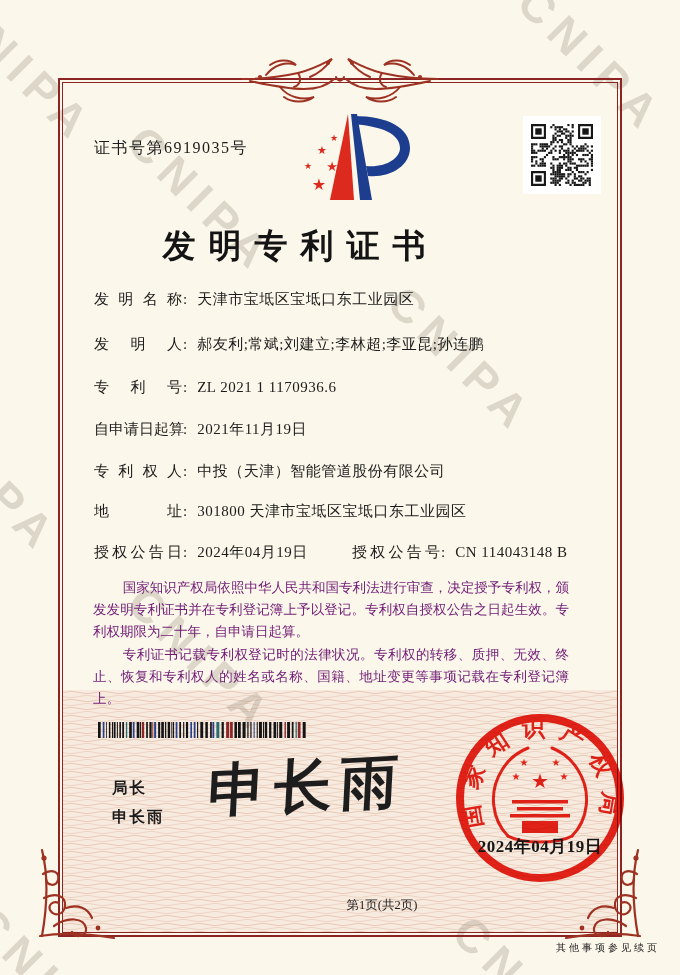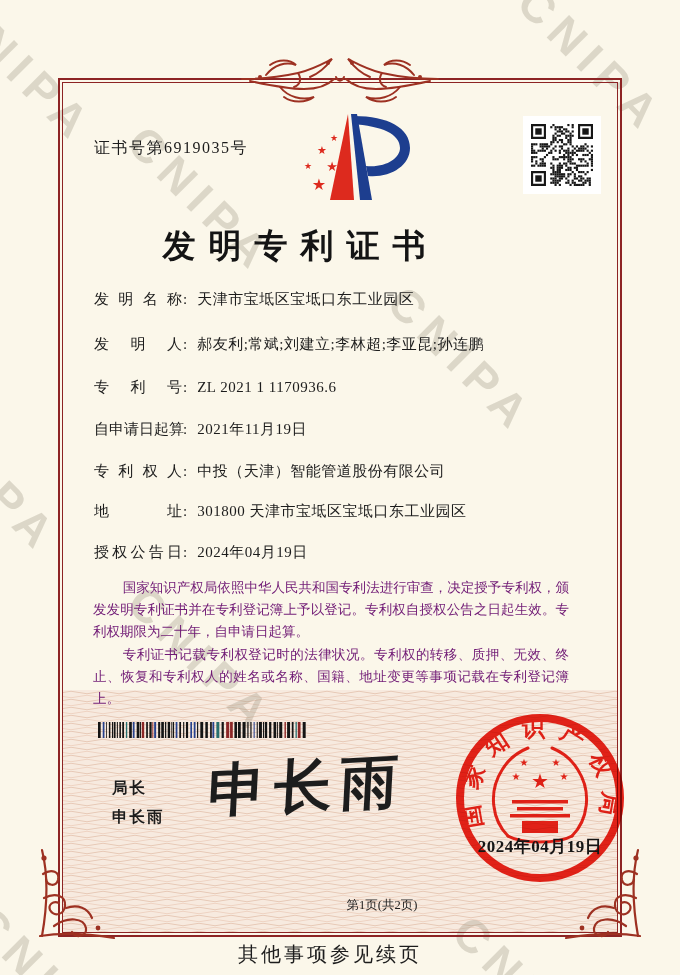--- a/index.html
+++ b/index.html
@@ -48,22 +48,22 @@
   .sig-script{position:absolute;left:208px;top:748px;font-size:58px;font-weight:600;z-index:5;
               letter-spacing:8px;color:#1d1d1d;transform:rotate(-3deg) skewX(-6deg);}
 
   .seal{position:absolute;left:450px;top:708px;width:180px;height:180px;z-index:6;
         mix-blend-mode:multiply;opacity:0.95;}
   .seal-date{position:absolute;left:462px;top:835px;width:156px;text-align:center;z-index:7;
              font-size:17px;font-weight:600;color:#151515;letter-spacing:0.5px;}
 
   .page-num{position:absolute;left:58px;top:897px;width:560px;text-align:center;
             font-size:12.5px;z-index:5;padding-left:44px;}
-  .cont-note{position:absolute;left:0;top:941px;width:660px;text-align:center;
-             font-size:20px;letter-spacing:3px;z-index:5;}
+  .cont-note{position:absolute;left:0;top:941px;width:660px;text-align:right;
+             font-size:10px;letter-spacing:3px;z-index:5;}
 </style>
 </head>
 <body>
 
 <span class="wm" style="left:-25px;top:-15px">CNIPA</span>
 <span class="wm" style="left:155px;top:115px">CNIPA</span>
 <span class="wm" style="left:545px;top:-25px">CNIPA</span>
 <span class="wm" style="left:415px;top:275px">CNIPA</span>
 <span class="wm" style="left:-60px;top:395px">CNIPA</span>
 <span class="wm" style="left:155px;top:575px">CNIPA</span>
@@ -449,20 +449,23 @@
   <span class="flabel">自申请日起算</span><span class="fcolon">:</span><span class="fvalue">2021年11月19日</span>
 </div>
 <div class="field-row" style="top:462px">
   <span class="flabel">专利权人</span><span class="fcolon">:</span><span class="fvalue">中投（天津）智能管道股份有限公司</span>
 </div>
 <div class="field-row" style="top:502px">
   <span class="flabel">地址</span><span class="fcolon">:</span><span class="fvalue">301800 天津市宝坻区宝坻口东工业园区</span>
 </div>
 <div class="field-row" style="top:543px">
   <span class="flabel">授权公告日</span><span class="fcolon">:</span><span class="fvalue">2024年04月19日</span>
+  <span class="pair2">
+    <span class="flabel">授权公告号</span><span class="fcolon">:</span><span class="fvalue">CN 114043148 B</span>
+  </span>
 </div>
 
 <div class="para" style="top:577px">国家知识产权局依照中华人民共和国专利法进行审查，决定授予专利权，颁发发明专利证书并在专利登记簿上予以登记。专利权自授权公告之日起生效。专利权期限为二十年，自申请日起算。</div>
 <div class="para" style="top:644px">专利证书记载专利权登记时的法律状况。专利权的转移、质押、无效、终止、恢复和专利权人的姓名或名称、国籍、地址变更等事项记载在专利登记簿上。</div>
 
 <svg class="barcode" viewBox="0 0 210 16" preserveAspectRatio="none" xmlns="http://www.w3.org/2000/svg">
   <g>
       <rect x="0.00" y="0" width="2.68" height="16" fill="#141414"></rect>
       <rect x="4.73" y="0" width="1.72" height="16" fill="#27418c"></rect>
       <rect x="8.13" y="0" width="0.80" height="16" fill="#141414"></rect>

